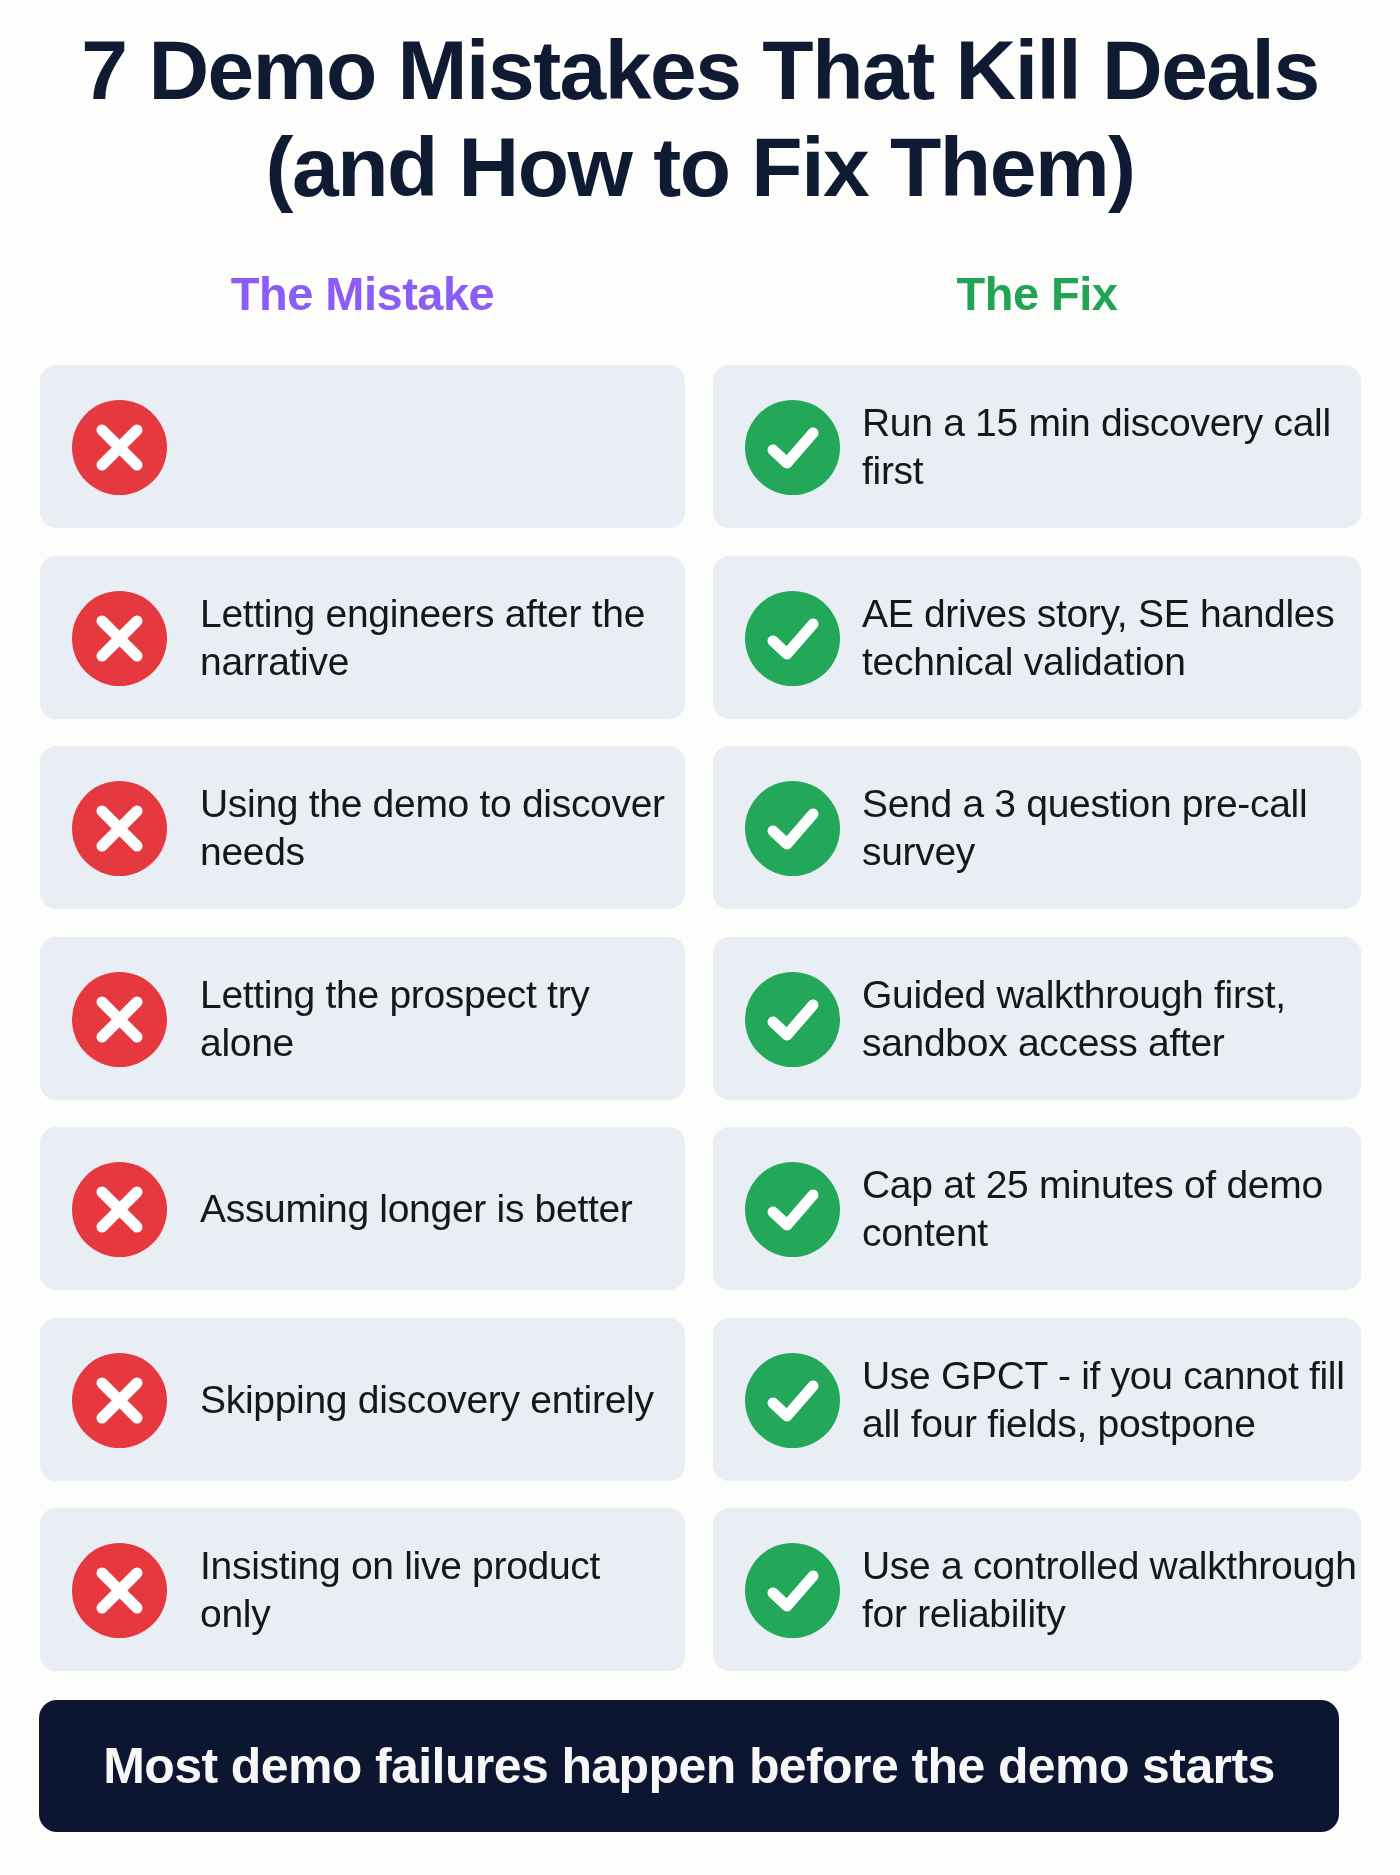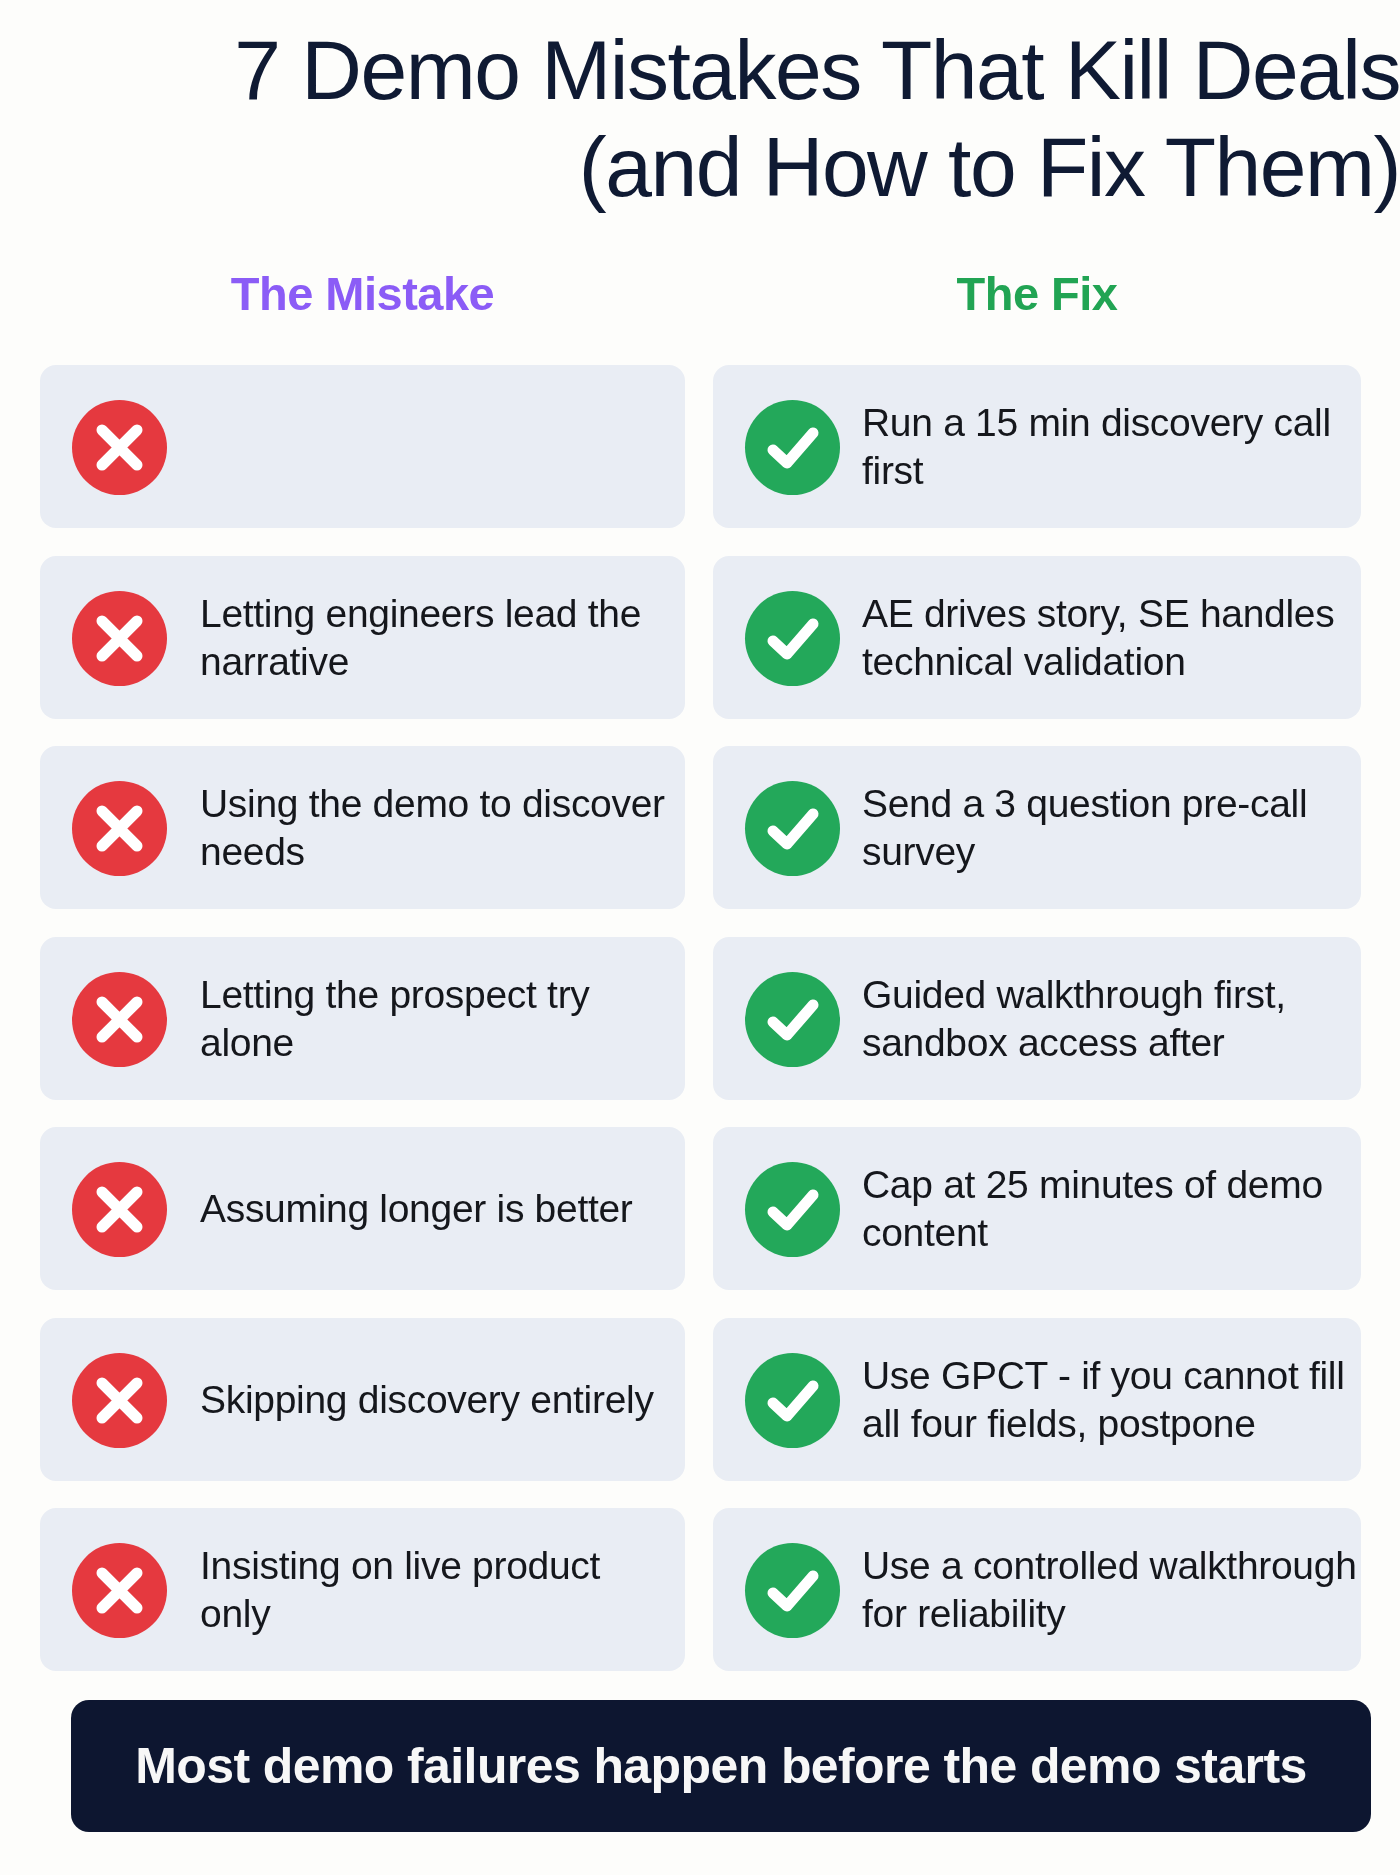--- a/index.html
+++ b/index.html
@@ -12,22 +12,22 @@
     height: 1875px;
     position: relative;
     overflow: hidden;
     font-family: "Liberation Sans", "DejaVu Sans", sans-serif;
   }
   .title {
     position: absolute;
     left: 0;
     top: 22px;
     width: 1400px;
-    text-align: right;
-    font-weight: 400;
+    text-align: center;
+    font-weight: 700;
     font-size: 84px;
     line-height: 97px;
     color: #0f1a33;
     letter-spacing: -1.5px;
     margin: 0;
   }
   .title span { display: block; }
   .col-header {
     position: absolute;
     top: 264px;
@@ -80,21 +80,20 @@
     position: absolute;
     left: 39px;
     top: 1700px;
     width: 1300px;
     height: 132px;
     background: #0d1630;
     border-radius: 18px;
     display: flex;
     align-items: center;
     justify-content: center;
-    margin-left: 32px;
   }
   .banner-text {
     color: #f7f7f7;
     font-weight: 700;
     font-size: 50px;
     letter-spacing: -0.6px;
     white-space: nowrap;
   }
 </style>
 </head>
@@ -123,21 +122,21 @@
   </div>
   <div class="card-text">Run a 15 min discovery call first</div>
 </div>
 
 <div class="card left" style="top:556px">
   <div class="icon x">
     <svg viewBox="0 0 95 95">
         <path d="M30 30 L65 65 M65 30 L30 65" stroke="#fff" stroke-width="11" stroke-linecap="round" fill="none"></path>
       </svg>
   </div>
-  <div class="card-text">Letting engineers lead the narrative</div>
+  <div class="card-text">Letting engineers after the narrative</div>
 </div>
 <div class="card right" style="top:556px">
   <div class="icon check">
     <svg viewBox="0 0 95 95">
         <path d="M28 50 L42 63 L68 33" stroke="#fff" stroke-width="11" stroke-linecap="round" stroke-linejoin="round" fill="none"></path>
       </svg>
   </div>
   <div class="card-text">AE drives story, SE handles technical validation</div>
 </div>
 

